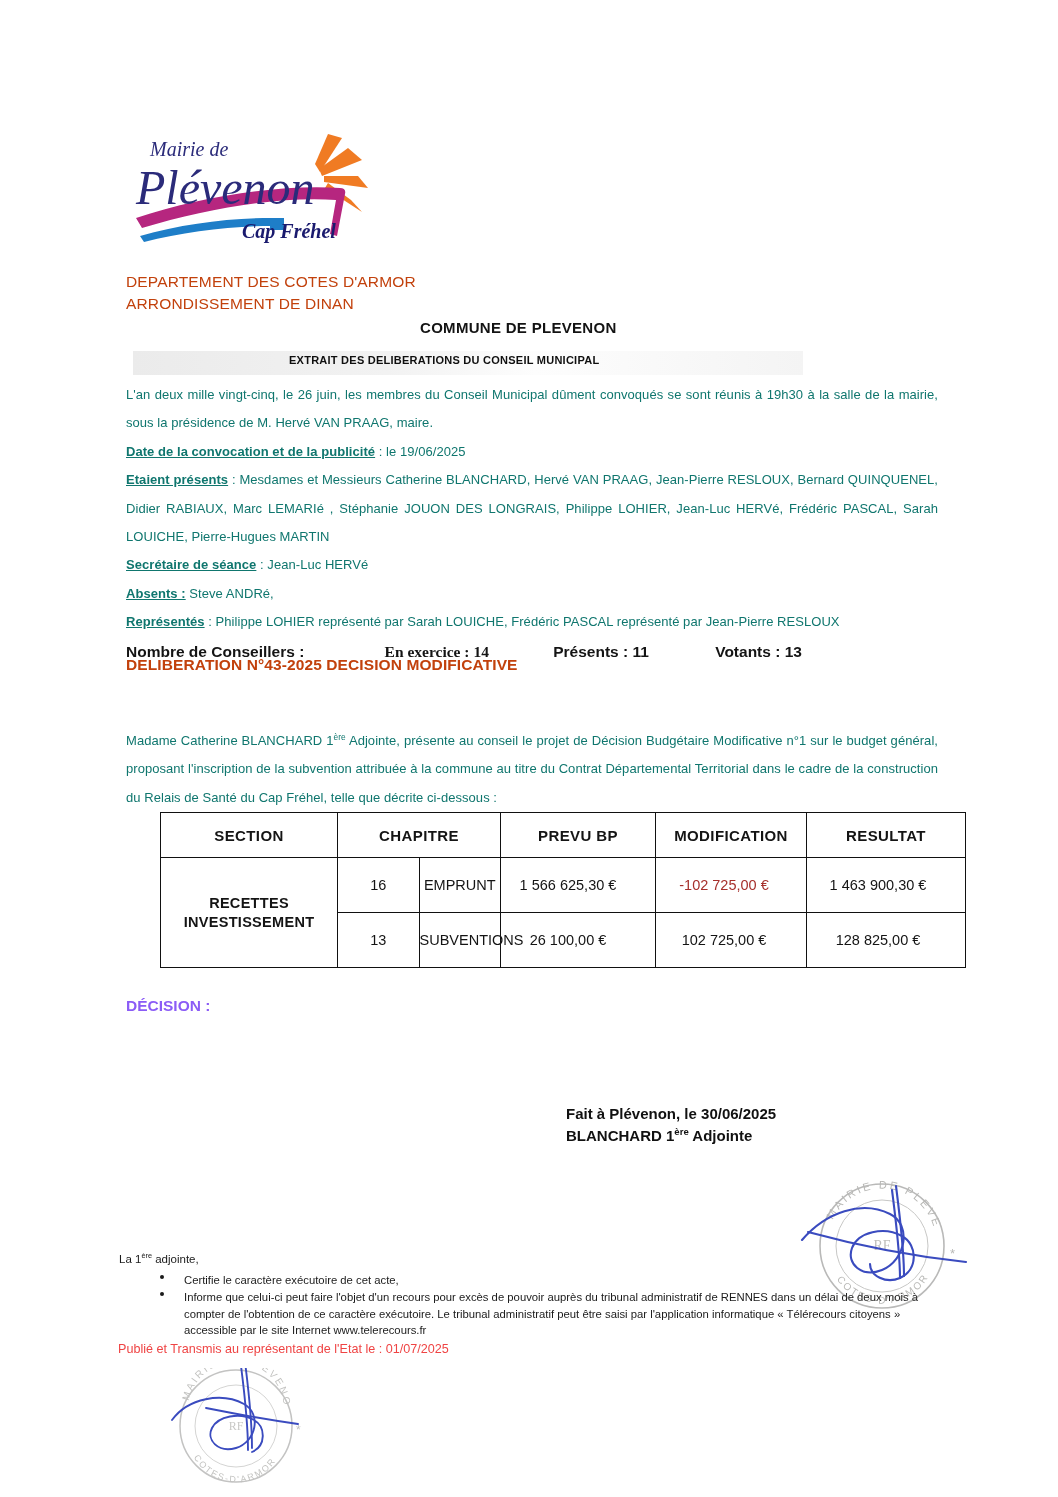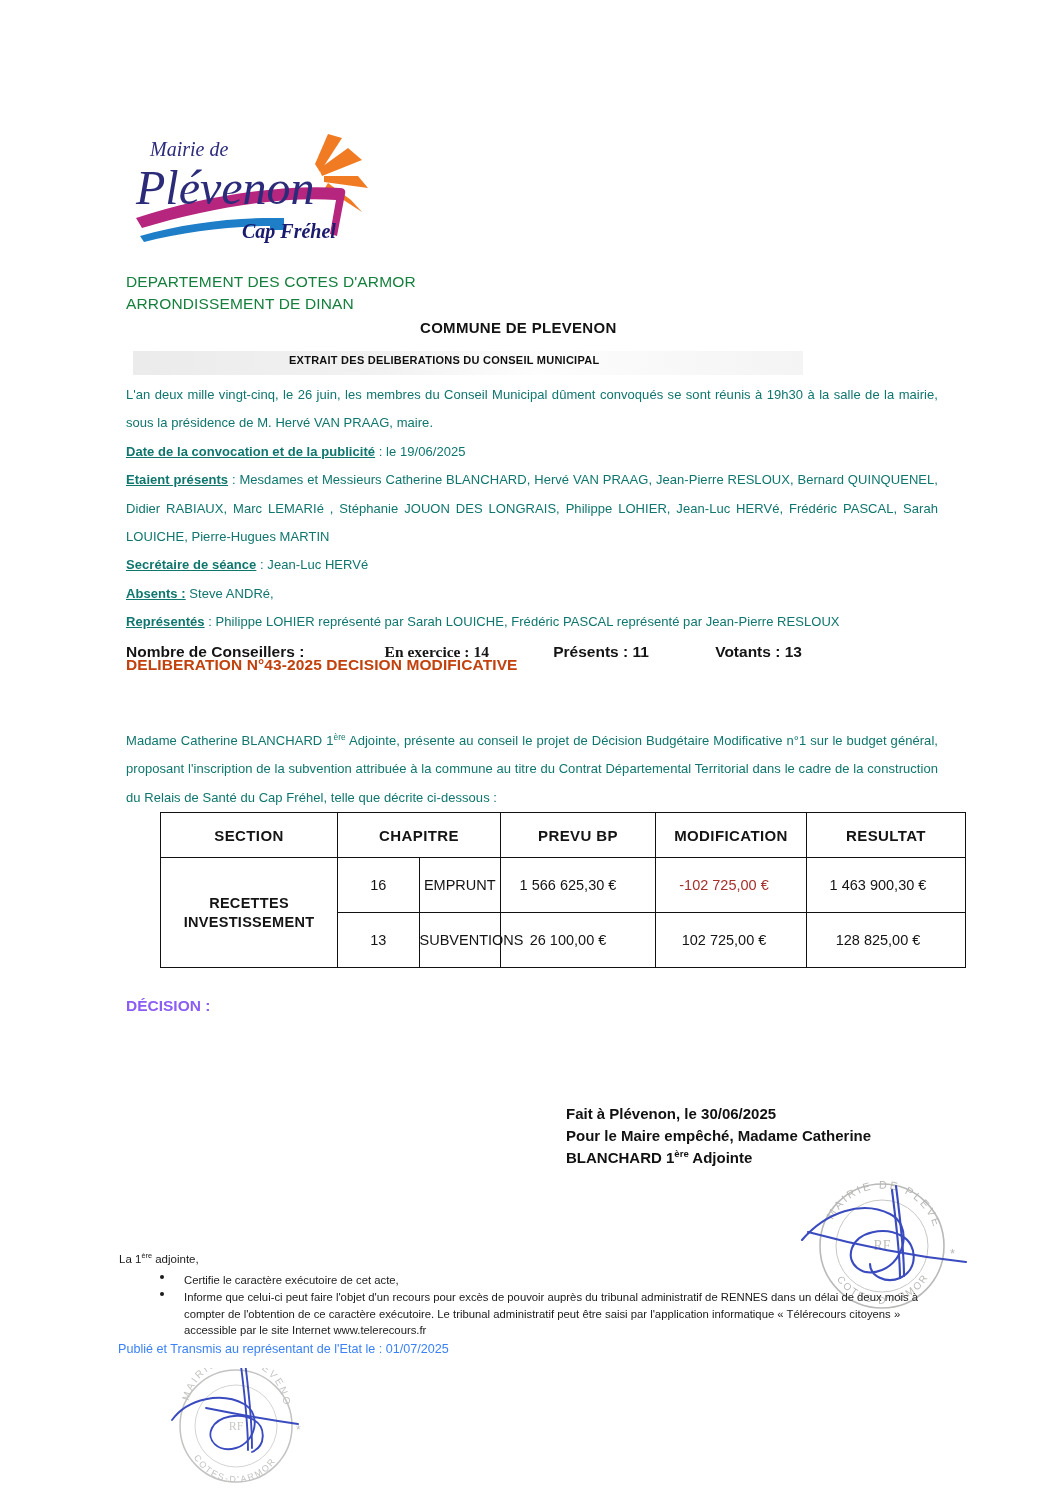--- a/index.html
+++ b/index.html
@@ -27,21 +27,21 @@
     width: 240px;
     height: 118px;
   }
   #logo svg { display: block; }
 
   
   .hdr-line {
     position: absolute;
     left: 126px;
     font-size: 15.5px;
-    color: #15803d;
+    color: #c2410c;
     letter-spacing: 0.15px;
     white-space: nowrap;
   }
   #hdr-dept { top: 273px; }
   #hdr-arr  { top: 295px; }
 
   #hdr-commune {
     position: absolute;
     left: 420px;
     top: 319px;
@@ -213,21 +213,21 @@
     width: 4px;
     height: 4px;
     background: #1b1b1b;
     border-radius: 50%;
   }
   #footer-publie {
     position: absolute;
     left: 118px;
     top: 1342px;
     font-size: 12.6px;
-    color: #3b82f6;
+    color: #ef4444;
     white-space: nowrap;
   }
 
   sup { font-size: 0.64em; vertical-align: super; line-height: 0; }
 
   
   .stamp { position: absolute; }
   #stamp-top { left: 800px; top: 1178px; width: 172px; height: 150px; }
   #stamp-bottom { left: 158px; top: 1368px; width: 170px; height: 130px; }
 </style>
@@ -312,21 +312,20 @@
         <td class="c-mod">102 725,00 €</td>
         <td class="c-res">128 825,00 €</td>
       </tr>
     </tbody>
   </table>
 
   <div id="decision-title">DÉCISION :</div>
 
   <div id="sign-block">
     <div>Fait à Plévenon, le 30/06/2025</div>
-    <div>Pour le Maire empêché, Madame Catherine</div>
     <div><span>BLANCHARD 1</span><sup>ère</sup><span> Adjointe</span></div>
   </div>
 
   <div id="footer-lead">
     <span>La 1</span><sup>ère</sup><span> adjointe,</span>
   </div>
   <ul id="footer-list">
     <li>
       <span class="bullet"></span>
       <span>Certifie le caractère exécutoire de cet acte,</span>

